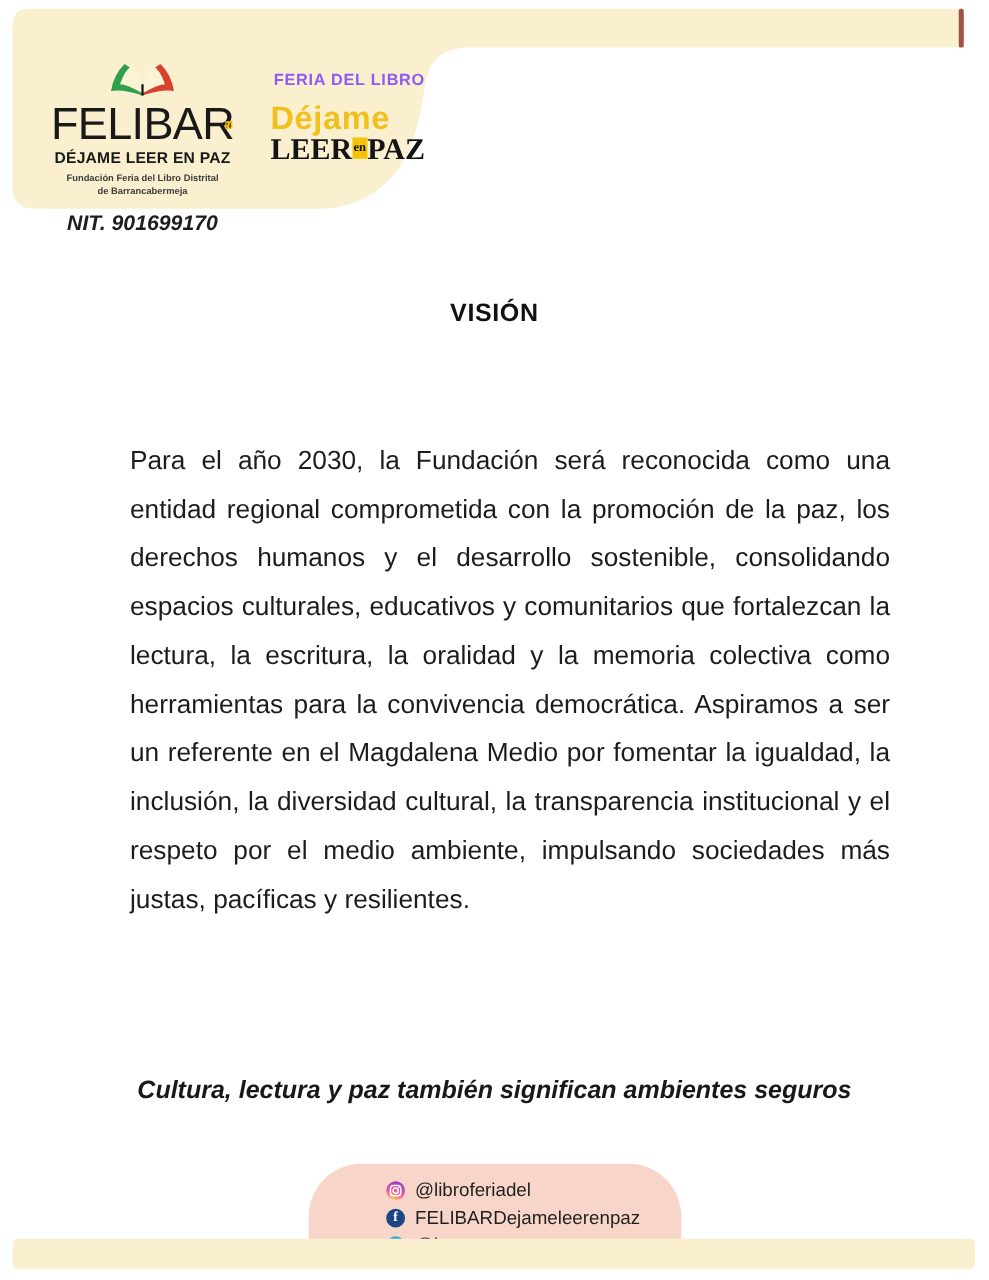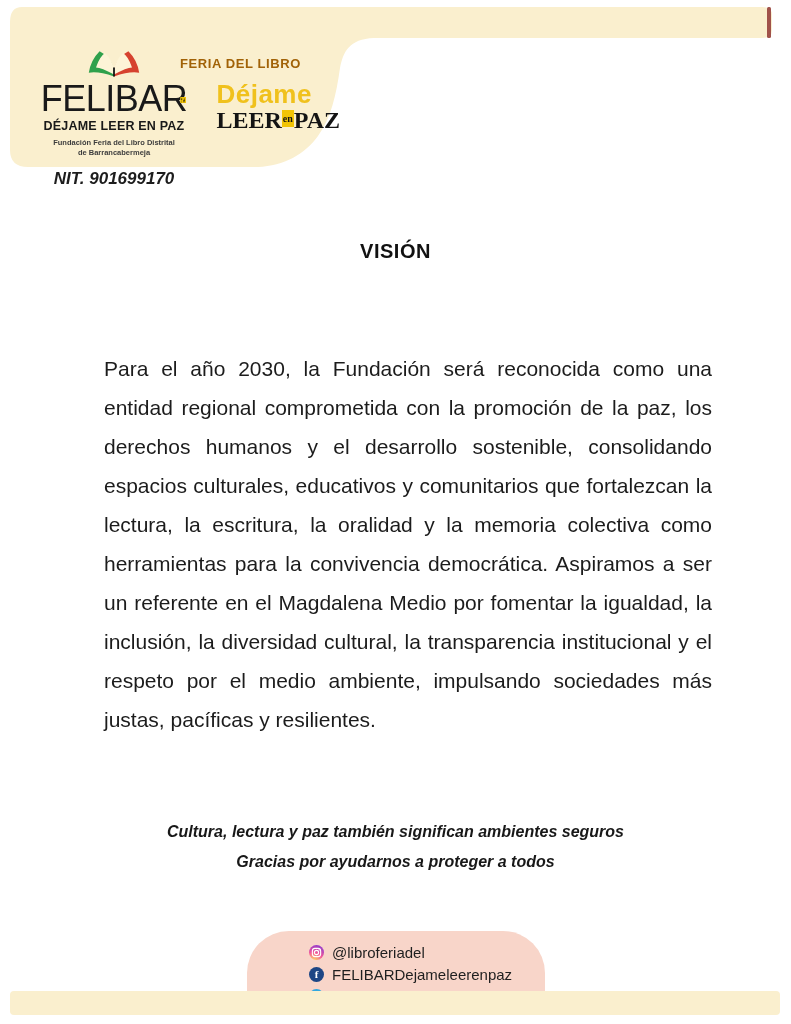--- a/index.html
+++ b/index.html
@@ -9,35 +9,35 @@
   }
   
   .hdr-shape{position:absolute;left:0;top:0;z-index:0;}
   .logo-left{position:absolute;left:36px;top:44px;width:156px;text-align:center;z-index:2;color:#191919;}
   .logo-left .book{display:block;margin:0 auto 1px auto;}
   .brand{font-size:36px;font-weight:400;line-height:1;letter-spacing:-.5px;}
   .brand-tag{font-size:12.5px;font-weight:800;margin-top:2px;letter-spacing:.2px;}
   .brand-org{font-size:7.5px;color:#3d3d3d;line-height:1.3;margin-top:5px;font-weight:600;}
   .brand-nit{font-size:17px;font-weight:700;font-style:italic;margin-top:11px;color:#1d1d1d;}
   .logo-center{position:absolute;left:180px;top:56px;width:160px;z-index:2;}
-  .feria-top{font-size:13px;font-weight:700;color:#a16207;letter-spacing:.6px;text-align:left;}
+  .feria-top{font-size:13px;font-weight:700;color:#8b5cf6;letter-spacing:.6px;text-align:right;}
   .feria-row{display:flex;align-items:flex-start;margin-top:10px;gap:25px;}
   .feria-txt{margin-left:5px;line-height:1;}
   .dejame{font-size:26px;font-weight:800;color:#f0c11d;letter-spacing:.5px;}
   .leerpaz{font-family:"Liberation Serif",serif;font-weight:900;font-size:24px;color:#141414;margin-top:1px;}
   .leerpaz .en{font-size:10px;font-weight:700;vertical-align:6px;background:#f2c405;padding:3px 1px;}
   .contact{position:absolute;left:372px;top:53px;z-index:2;font-size:15.5px;font-weight:700;
            color:#333;line-height:19.5px;letter-spacing:.1px;}
   
   .title{position:absolute;top:240px;left:0;width:100%;text-align:center;
          font-size:20px;font-weight:700;color:#111;letter-spacing:.5px;}
   .paragraph{position:absolute;left:104px;top:349px;width:608px;
              font-size:21px;line-height:39px;color:#1c1c1c;text-align:justify;}
-  .safety{position:absolute;top:823px;left:0;width:100%;text-align:center;
-          font-weight:700;font-style:italic;font-size:16px;color:#181818;}
+  .safety{position:absolute;top:861px;left:0;width:100%;text-align:center;
+          font-weight:700;font-style:italic;font-size:20px;color:#181818;}
   .safety .l2{margin-top:12px;}
   
   .pink-blob{position:absolute;left:247px;top:931px;width:298px;height:70px;
              background:#f8d5c9;border-radius:42px 42px 0 0;z-index:1;}
   .social{padding:10px 0 0 62px;}
   .social-row{display:flex;align-items:center;height:22px;}
   .soc-ico{width:15px;height:15px;border-radius:50%;margin-right:8px;flex:0 0 15px;
            display:flex;align-items:center;justify-content:center;}
   .soc-ig{background:radial-gradient(circle at 30% 110%,#fdc867 10%,#f2599b 48%,#8f39ce 88%);}
   .soc-fb{background:#1d4685;color:#fff;font-size:11px;font-weight:700;font-family:"Liberation Serif",serif;}
@@ -109,21 +109,20 @@
       </div>
     </div>
   </div>
 
 
   <div class="title">VISIÓN</div>
   <div class="paragraph">Para el año 2030, la Fundación será reconocida como una entidad regional comprometida con la promoción de la paz, los derechos humanos y el desarrollo sostenible, consolidando espacios culturales, educativos y comunitarios que fortalezcan la lectura, la escritura, la oralidad y la memoria colectiva como herramientas para la convivencia democrática. Aspiramos a ser un referente en el Magdalena Medio por fomentar la igualdad, la inclusión, la diversidad cultural, la transparencia institucional y el respeto por el medio ambiente, impulsando sociedades más justas, pacíficas y resilientes.</div>
 
   <div class="safety">
     <div>Cultura, lectura y paz también significan ambientes seguros</div>
-    <div class="l2">Gracias por ayudarnos a proteger a todos</div>
   </div>
 
   <div class="pink-blob">
     <div class="social">
       <div class="social-row">
         <span class="soc-ico soc-ig">
           <svg width="11" height="11" viewBox="0 0 24 24" fill="none" stroke="#fff" stroke-width="2.4">
             <rect x="3" y="3" width="18" height="18" rx="5.5"></rect>
             <circle cx="12" cy="12" r="4.6"></circle>
             <circle cx="17.6" cy="6.4" r="1.3" fill="#fff" stroke="none"></circle>

